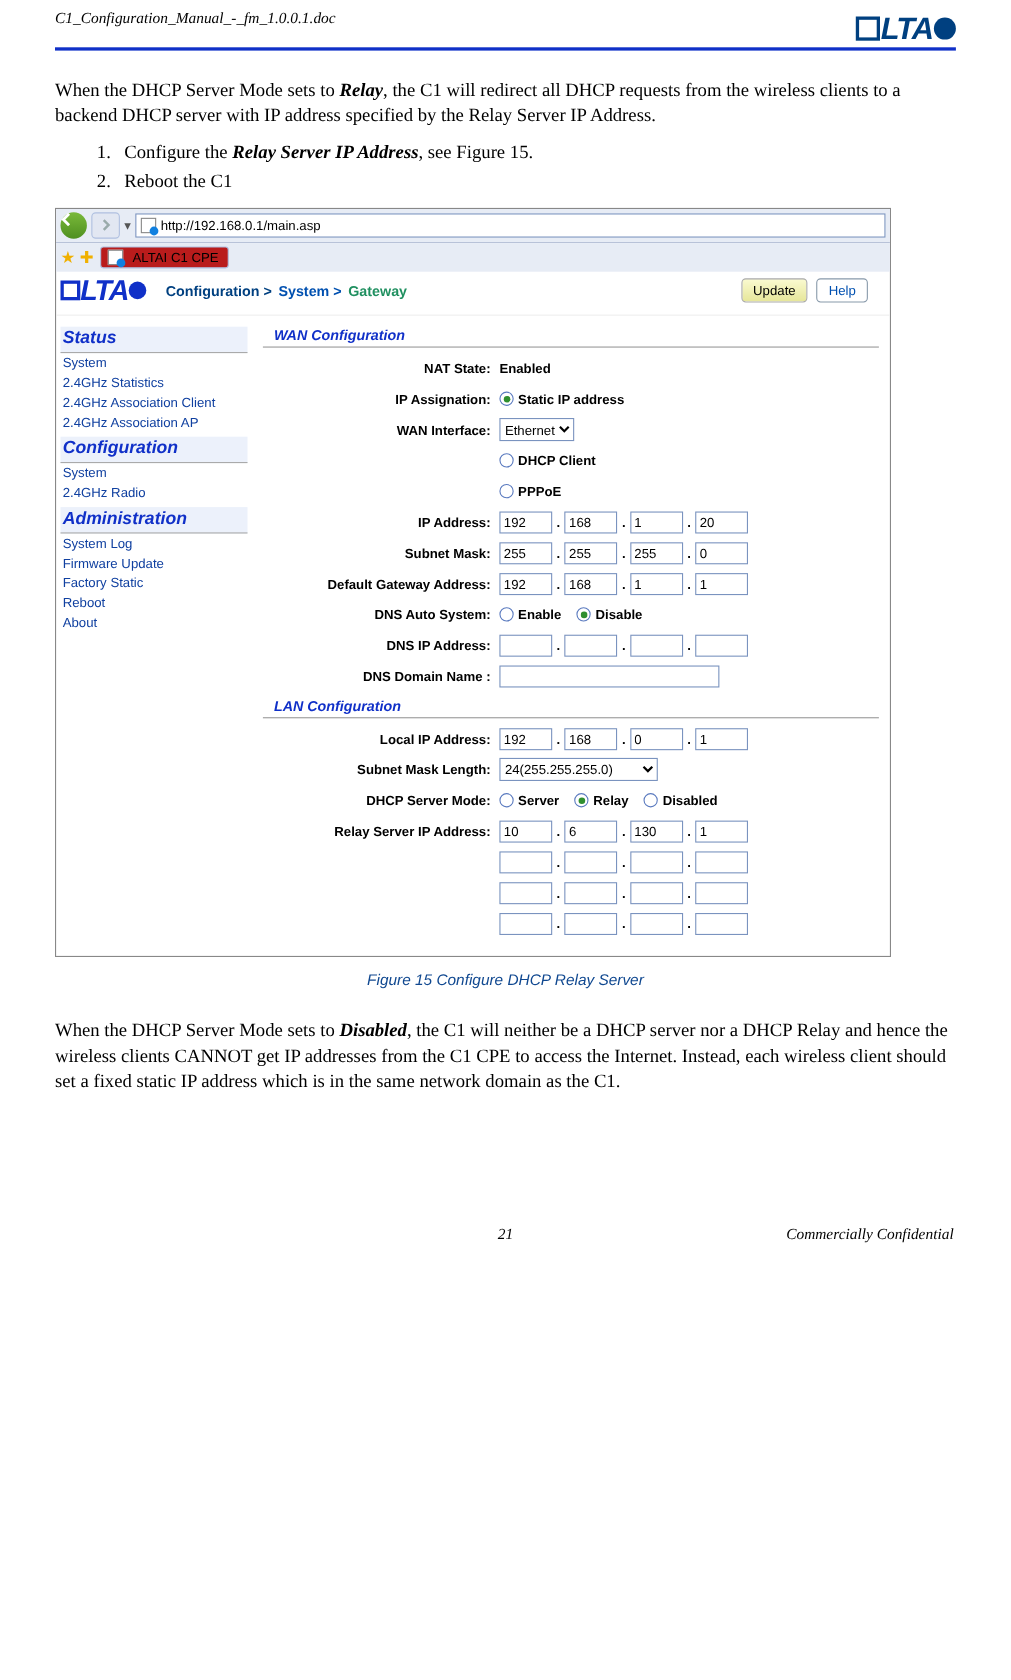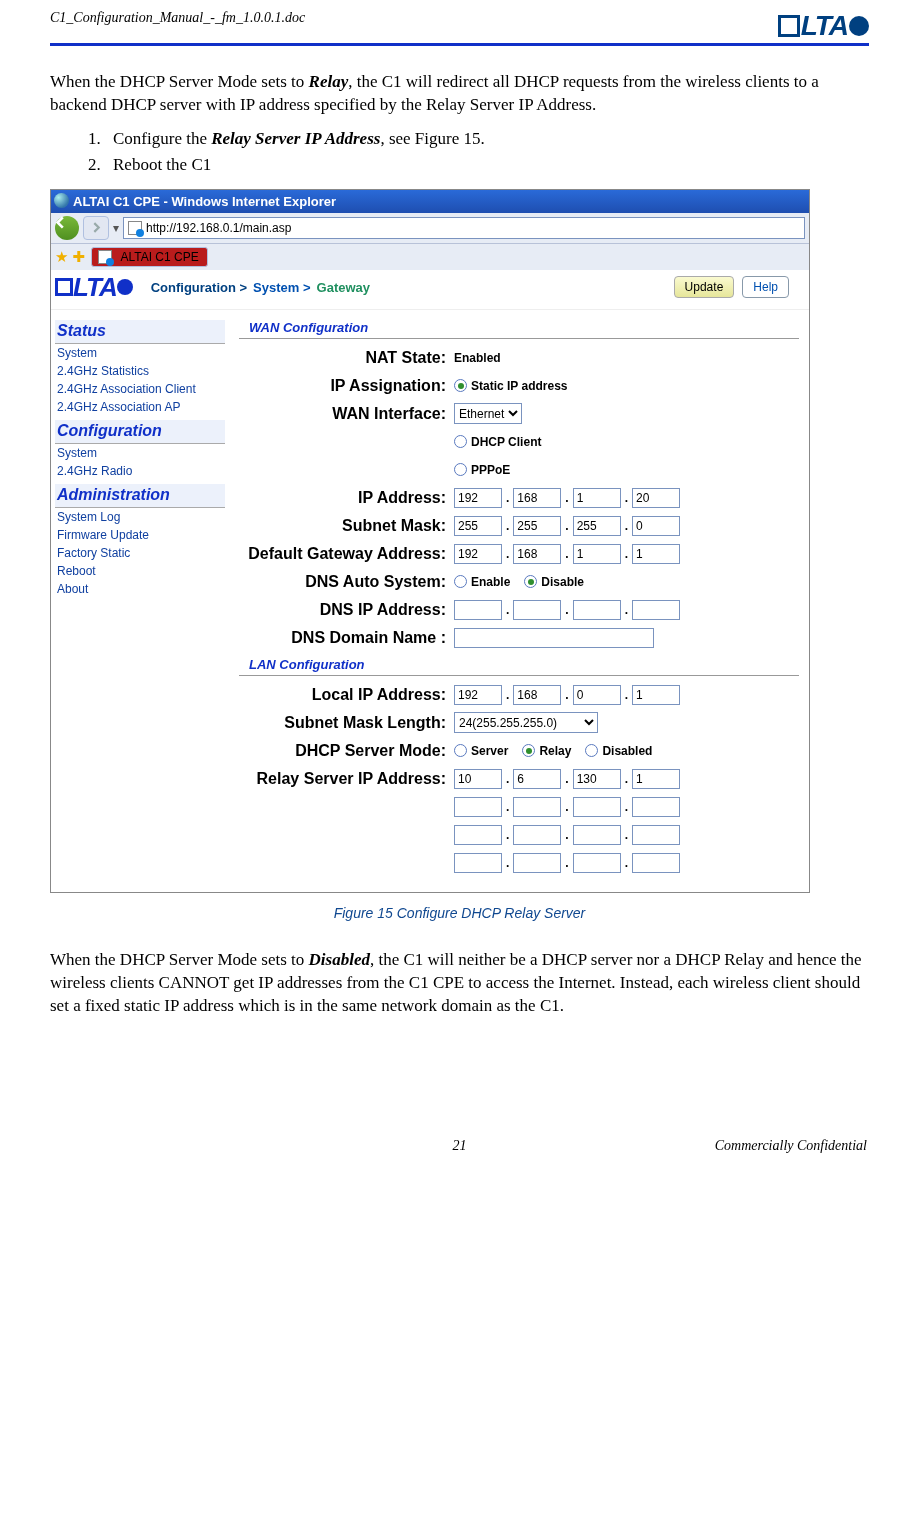--- a/index.html
+++ b/index.html
@@ -37,21 +37,21 @@
   .top-buttons { margin-left: auto; display: flex; gap: 8px; padding-right: 12px; padding-left: 37px; }
   .btn { font-family: Arial, sans-serif; font-size: 12px; border: 1px solid #aaa; border-radius: 4px; padding: 3px 10px; background: linear-gradient(#fafad0, #e6e69a); cursor: pointer; }
   .btn-help { background: #fff; border: 1px solid #89a; color: #0050b0; }
   .body-wrapper { display: flex; }
   .sidebar { width: 180px; padding: 6px 6px 6px 4px; font-size: 12px; }
   .side-head { color: #1030c8; font-weight: bold; font-style: italic; font-size: 16px; border-bottom: 1px solid #aaa; background: #ecf1fb; padding: 2px 0 3px 2px; margin-top: 4px; }
   .side-link { color: #1040a0; padding: 2px 0 2px 2px; cursor: pointer; font-size: 12px; }
   .main { flex: 1; padding: 4px 10px 14px 8px; }
   .section-head { color: #1030c8; font-weight: bold; font-style: italic; font-size: 13px; border-bottom: 1px solid #999; padding: 4px 0 3px 10px; margin: 2px 0 6px 0; }
   .row { display: flex; align-items: center; min-height: 26px; margin: 2px 0; }
-  .row-lbl { width: 215px; text-align: right; font-weight: bold; font-size: 16px; padding-right: 8px; }
+  .row-lbl { width: 215px; text-align: right; font-weight: bold; font-size: 12px; padding-right: 8px; }
   .row-val { display: flex; align-items: center; gap: 4px; flex-wrap: wrap; font-weight: bold; font-size: 12px; }
   .ip-oct { width: 48px; height: 20px; border: 1px solid #7a93bf; font-size: 12px; padding: 1px 3px; }
   .sel { height: 21px; border: 1px solid #7a93bf; font-size: 12px; background: #fff; }
   .radio-wrap { display: flex; align-items: center; gap: 4px; margin-right: 10px; font-weight: bold; font-size: 12px; }
   .radio { appearance: none; width: 13px; height: 13px; border: 1px solid #5a7abf; border-radius: 50%; display: inline-grid; place-items: center; background: #fff; }
   .radio:checked::after { content: ""; width: 6px; height: 6px; border-radius: 50%; background: #2f8f2f; }
   .dot { font-weight: bold; }
   .caption { text-align: center; color: #104890; font-style: italic; font-family: Arial, sans-serif; font-size: 14px; margin: 12px 0 28px 0; }
   .footer { display: flex; justify-content: space-between; font-style: italic; font-size: 14px; margin-top: 120px; padding: 0 2px; }
   .page-num { text-align: center; flex: 1; }
@@ -75,21 +75,20 @@
   </p>
 
   <ol class="list">
     <li>
       <span>Configure the </span><span class="bi">Relay Server IP Address</span><span>, see Figure 15.</span>
     </li>
     <li>Reboot the C1</li>
   </ol>
 
   <div class="shot">
-    <div class="ie-title">ALTAI C1 CPE - Windows Internet Explorer</div>
     <div class="ie-nav">
       <span class="nav-back">
         <svg width="13" height="13" viewBox="0 0 10 10">
             <path d="M6 1 L2 5 L6 9" stroke="#fff" stroke-width="2" fill="none"></path>
           </svg>
       </span>
       <span class="nav-btn">
         <svg width="11" height="11" viewBox="0 0 10 10">
             <path d="M3 1 L7 5 L3 9" stroke="#9aa" stroke-width="2" fill="none"></path>
           </svg>

